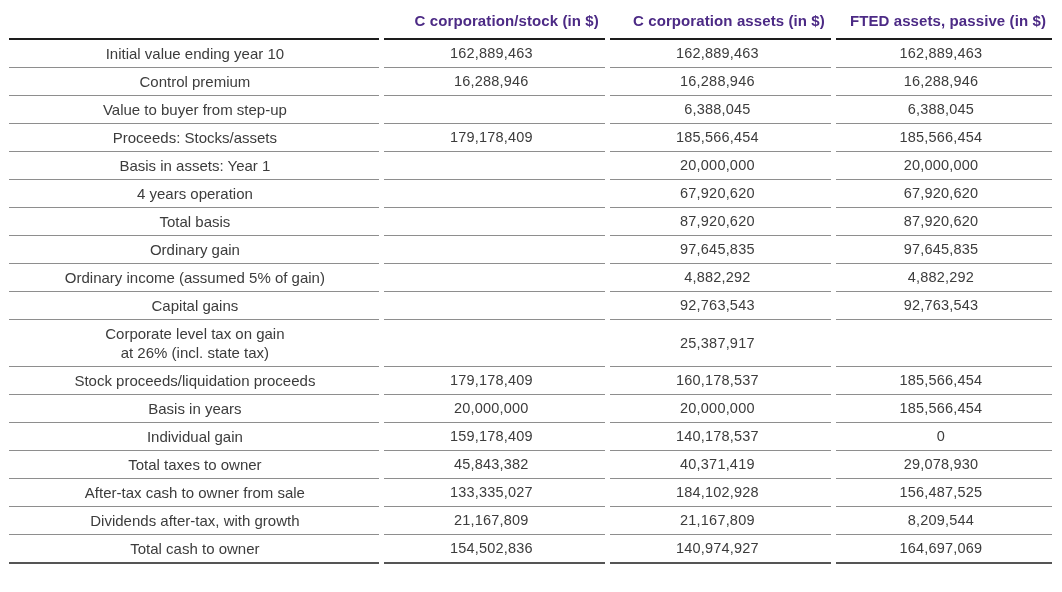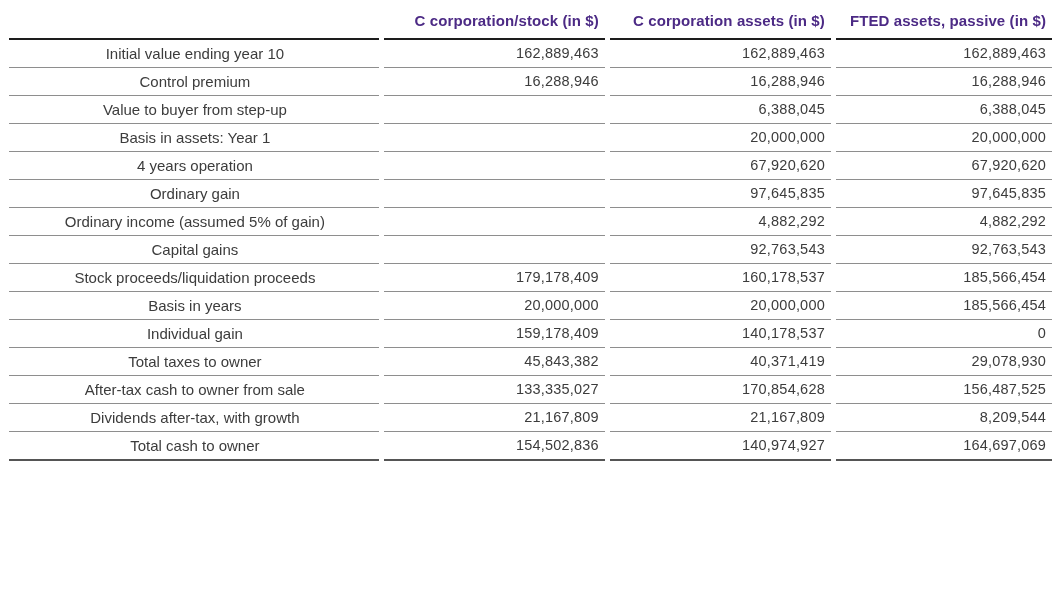--- a/index.html
+++ b/index.html
@@ -44,21 +44,21 @@
     padding: 4px 0;
     border-bottom: 1px solid var(--row-divider);
     vertical-align: middle;
   }
   tbody td.label {
     text-align: center;
     padding-left: 2px;
     white-space: pre-line;
   }
   tbody td.num {
-    text-align: right;
+    text-align: center;
     padding-right: 6px;
     letter-spacing: 0.2px;
     font-size: 14.5px;
   }
   tbody tr:last-child td {
     border-bottom: 2px solid var(--bottom-rule);
     margin-top: 41px;
   }
 </style>
 </head>
@@ -93,48 +93,67 @@
           <td class="num">16,288,946</td>
           <td class="num">16,288,946</td>
         </tr>
         <tr>
           <td class="label">Value to buyer from step-up</td>
           <td class="num"></td>
           <td class="num">6,388,045</td>
           <td class="num">6,388,045</td>
         </tr>
         <tr>
+          <td class="label">Proceeds: Stocks/assets</td>
+          <td class="num">179,178,409</td>
+          <td class="num">185,566,454</td>
+          <td class="num">185,566,454</td>
+        </tr>
+        <tr>
           <td class="label">Basis in assets: Year 1</td>
           <td class="num"></td>
           <td class="num">20,000,000</td>
           <td class="num">20,000,000</td>
         </tr>
         <tr>
           <td class="label">4 years operation</td>
           <td class="num"></td>
           <td class="num">67,920,620</td>
           <td class="num">67,920,620</td>
+        </tr>
+        <tr>
+          <td class="label">Total basis</td>
+          <td class="num"></td>
+          <td class="num">87,920,620</td>
+          <td class="num">87,920,620</td>
         </tr>
         <tr>
           <td class="label">Ordinary gain</td>
           <td class="num"></td>
           <td class="num">97,645,835</td>
           <td class="num">97,645,835</td>
         </tr>
         <tr>
           <td class="label">Ordinary income (assumed 5% of gain)</td>
           <td class="num"></td>
           <td class="num">4,882,292</td>
           <td class="num">4,882,292</td>
         </tr>
         <tr>
           <td class="label">Capital gains</td>
           <td class="num"></td>
           <td class="num">92,763,543</td>
           <td class="num">92,763,543</td>
+        </tr>
+        <tr>
+          <td class="label">Corporate level tax on gain
+at 26% (incl. state tax)</td>
+          <td class="num"></td>
+          <td class="num">25,387,917</td>
+          <td class="num"></td>
         </tr>
         <tr>
           <td class="label">Stock proceeds/liquidation proceeds</td>
           <td class="num">179,178,409</td>
           <td class="num">160,178,537</td>
           <td class="num">185,566,454</td>
         </tr>
         <tr>
           <td class="label">Basis in years</td>
           <td class="num">20,000,000</td>
@@ -149,21 +168,21 @@
         </tr>
         <tr>
           <td class="label">Total taxes to owner</td>
           <td class="num">45,843,382</td>
           <td class="num">40,371,419</td>
           <td class="num">29,078,930</td>
         </tr>
         <tr>
           <td class="label">After-tax cash to owner from sale</td>
           <td class="num">133,335,027</td>
-          <td class="num">170,854,628</td>
+          <td class="num">184,102,928</td>
           <td class="num">156,487,525</td>
         </tr>
         <tr>
           <td class="label">Dividends after-tax, with growth</td>
           <td class="num">21,167,809</td>
           <td class="num">21,167,809</td>
           <td class="num">8,209,544</td>
         </tr>
         <tr>
           <td class="label">Total cash to owner</td>

